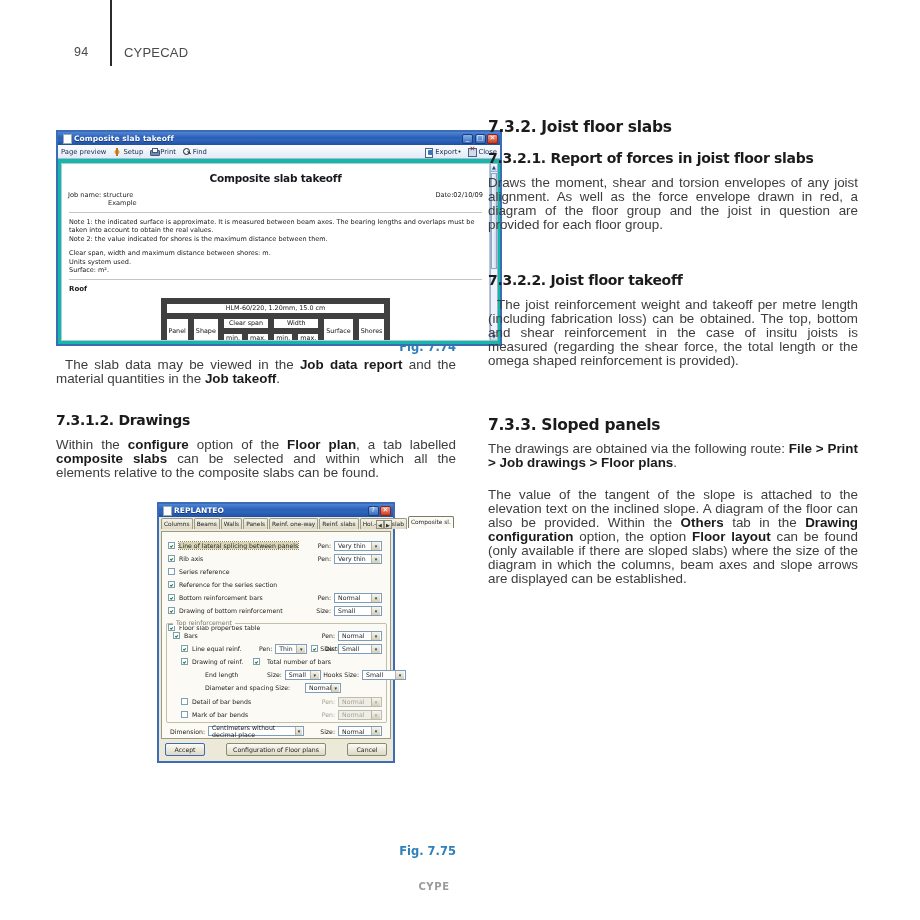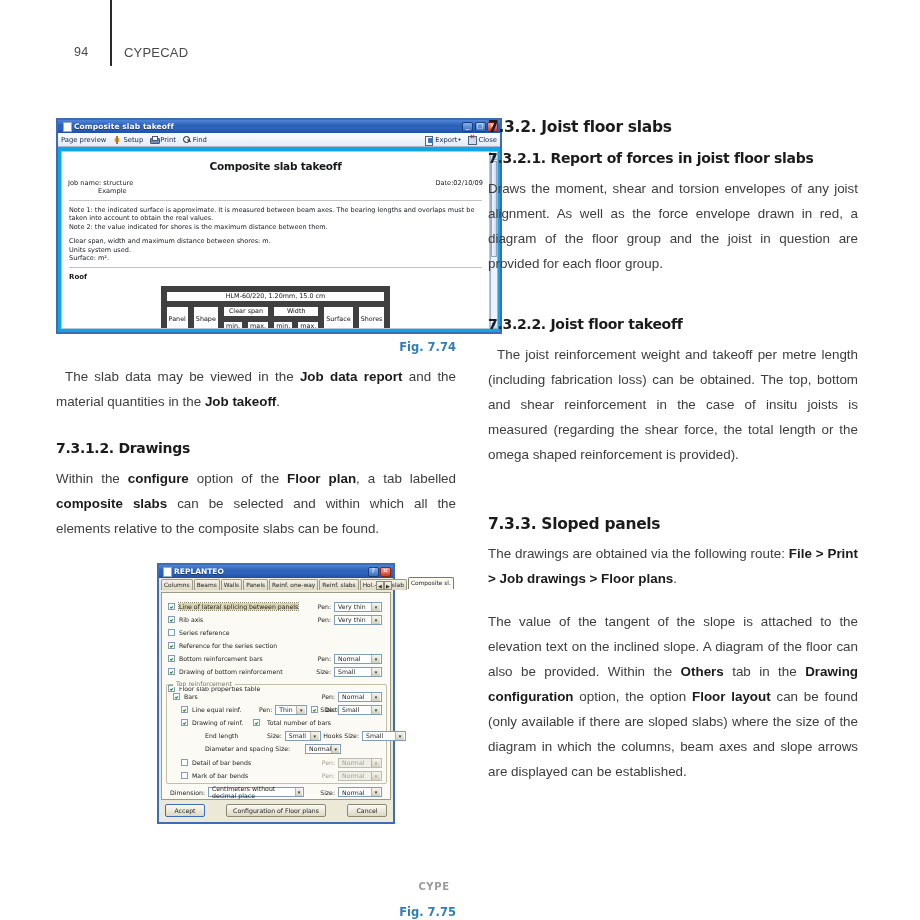--- a/index.html
+++ b/index.html
@@ -20,31 +20,31 @@
   #header-title { position:absolute; left:124px; top:45px; font-size:13px; color:#4a4a4a; letter-spacing:.2px; }
 
   
   #col-left  { position:absolute; left:56px;  top:118px; width:400px; }
   #col-right { position:absolute; left:488px; top:118px; width:370px; }
 
   h2.sec { font-size:15.5px; font-weight:bold; color:#1b1b1b; margin:0 0 8px 0;
            font-family:"DejaVu Sans", sans-serif; letter-spacing:-.3px; }
   h3.sec { font-size:14px; font-weight:bold; color:#1b1b1b; margin:0 0 10px 0;
            font-family:"DejaVu Sans", sans-serif; letter-spacing:-.3px; }
-  p.body { font-size:13.4px; line-height:25px; color:#3d3d3d; margin:0 0 14px 0; text-align:justify; }
+  p.body { font-size:13.4px; line-height:14px; color:#3d3d3d; margin:0 0 14px 0; text-align:justify; }
   p.body b { color:#1b1b1b; }
   .indent { text-indent:9px; }
 
   .figcap { text-align:right; font-size:11.5px; font-weight:bold; color:#2f7fba;
             font-family:"DejaVu Sans", sans-serif; margin-top:6px; }
 
   
   #win-report {
-    position:absolute; left:0px; top:0px; width:446px; height:216px;
-    border:2px solid #3b6cb5; background:#0ea5e9;
+    position:absolute; left:0px; top:12px; width:446px; height:216px;
+    border:2px solid #3b6cb5; background:#14b8a6;
     font-family:"DejaVu Sans", sans-serif;
   }
   #win-report .tbar {
     height:13px; background:linear-gradient(180deg,#4f85d6 0%,#2a5fb5 45%,#2f66bd 60%,#1e4fa5 100%);
     display:flex; align-items:center; padding:0 2px; position:relative;
   }
   #win-report .tbar .tbicon { width:9px; height:9px; margin:0 3px 0 2px; position:relative; }
   #win-report .tbar .tbicon:before{
     content:""; position:absolute; left:1px; top:0px; width:7px; height:8px;
     background:#fff; border:1px solid #9ab; }
@@ -81,21 +81,21 @@
   .ticon.cls:after{content:"✕";position:absolute;left:1px;top:-2.5px;font-size:7px;color:#b02a16;}
   #win-report .toolbar .right { position:absolute; right:3px; display:flex; align-items:center; }
 
   #win-report .page {
     position:absolute; left:3px; top:31px; right:10px; bottom:3px;
     background:#fff; border:1px solid #b9c6d8; overflow:hidden;
     font-family:"DejaVu Sans", sans-serif; color:#16181c;
   }
   .rpt-title { text-align:center; font-size:10.5px; font-weight:bold; margin:8px 0 7px 0; letter-spacing:-.2px; }
   .rpt-row { display:flex; justify-content:space-between; font-size:6.6px; padding:0 6px; }
-  .rpt-sub { font-size:6.6px; padding:0 6px 0 36px; }
+  .rpt-sub { font-size:6.6px; padding:0 6px 0 46px; }
   .rpt-hr { border-top:1px solid #c4c4c4; margin:5px 7px; }
   .rpt-p  { font-size:6.5px; padding:0 7px; line-height:8.4px; }
   .rpt-gap{ height:6px; }
   .rpt-bold { font-size:7px; font-weight:bold; padding:0 7px; }
 
   table.rpt { border-collapse:collapse; margin:5px auto 0 auto; font-size:6.4px; color:#111; }
   table.rpt td, table.rpt th { border:6px solid #404040; padding:0px 2px; font-weight:normal;
     height:9px; line-height:9px; white-space:nowrap; }
   table.rpt .ctr { text-align:center; }
   table.rpt .rt  { text-align:right; }
@@ -286,21 +286,21 @@
 
       <div class="vscroll">
         <div class="arrow">▲</div>
         <div class="thumb"></div>
         <div class="arrow bot">▼</div>
       </div>
     </div>
   </div>
   <div class="figcap">Fig. 7.74</div>
 
-  <p class="body indent" style="margin-top:10px;"><span>The slab data may be viewed in the </span><b>Job data report</b><span> and the material quantities in the </span><b>Job takeoff</b><span>.</span></p>
+  <p class="body indent" style="margin-top:4px;"><span>The slab data may be viewed in the </span><b>Job data report</b><span> and the material quantities in the </span><b>Job takeoff</b><span>.</span></p>
 
   <h3 class="sec" style="margin-top:26px;">7.3.1.2. Drawings</h3>
 
   <p class="body"><span> Within the </span><b>configure</b><span> option of the </span><b>Floor plan</b><span>, a tab labelled </span><b>composite slabs</b><span> can be selected and within which all the elements relative to the composite slabs can be found.</span></p>
 
   <div style="position:relative;height:322px;margin-top:22px;">
    <div style="position:absolute;left:101px;top:0;">
     <div id="win-dialog">
 
       <div class="tbar">

